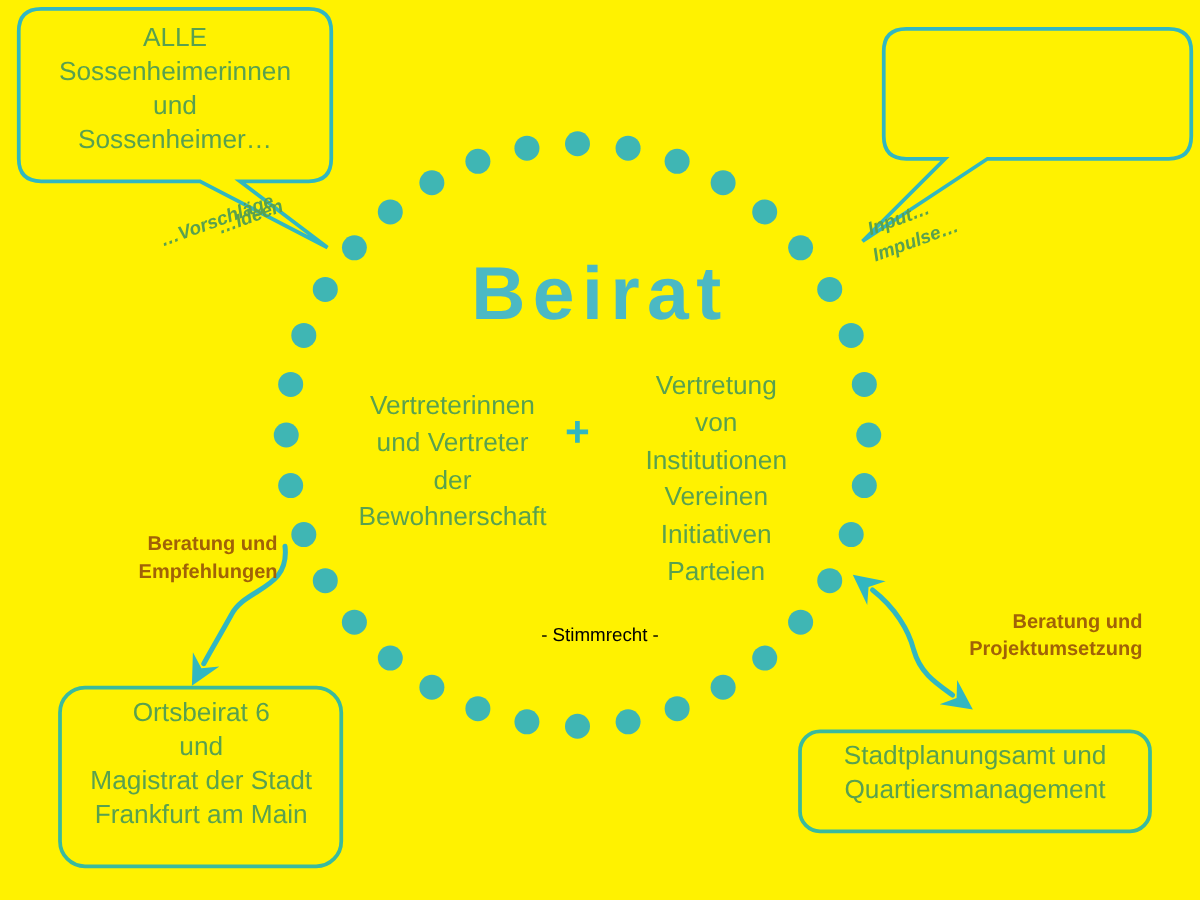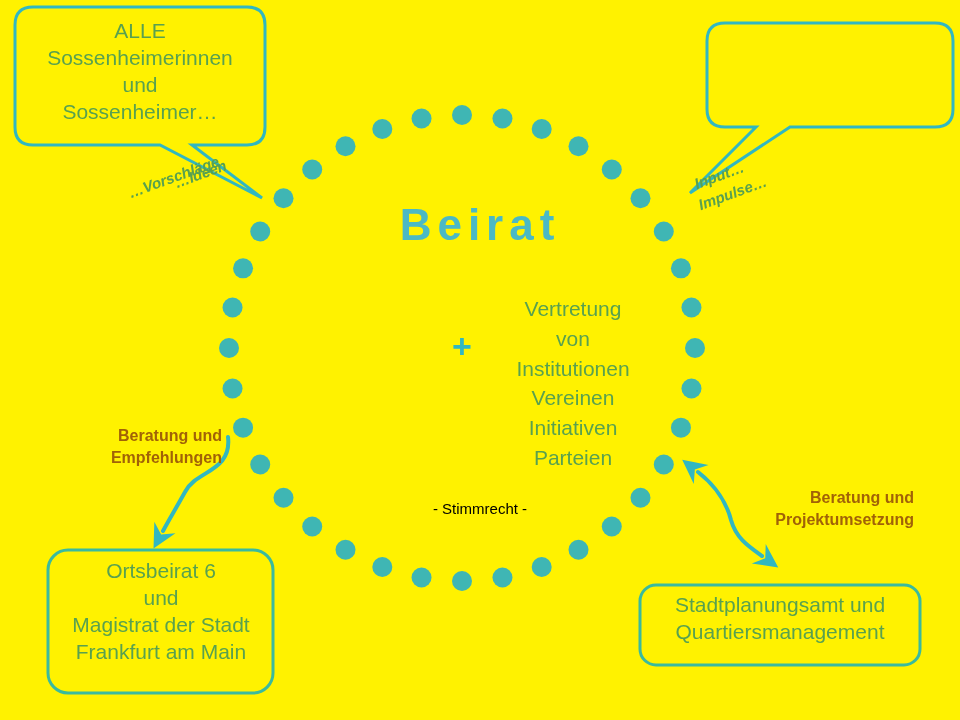--- a/index.html
+++ b/index.html
@@ -56,21 +56,21 @@
     width: 272px;
     font-size: 21px;
   }
 
   
   .beirat-title {
     position: absolute;
     left: 330px; top: 200px;
     width: 300px;
     text-align: center;
-    font-size: 44px;
+    font-size: 60px;
     font-weight: bold;
     color: #4bb9c4;
     letter-spacing: 6px;
   }
   .col-left {
     position: absolute;
     left: 262px; top: 310px;
     width: 200px;
     text-align: center;
     font-size: 21px;
@@ -234,20 +234,24 @@
 
 
   <div class="rot-label lbl-ideen">…Ideen</div>
   <div class="rot-label lbl-vorschlaege">…Vorschläge</div>
 
   <div class="rot-label lbl-input">Input…</div>
   <div class="rot-label lbl-impulse">Impulse…</div>
 
   <div class="beirat-title">Beirat</div>
 
+  <div class="col-left">Vertreterinnen
+und Vertreter
+der
+Bewohnerschaft</div>
 
   <div class="plus-sign">+</div>
 
   <div class="col-right">Vertretung
 von
 Institutionen
 Vereinen
 Initiativen
 Parteien</div>
 

